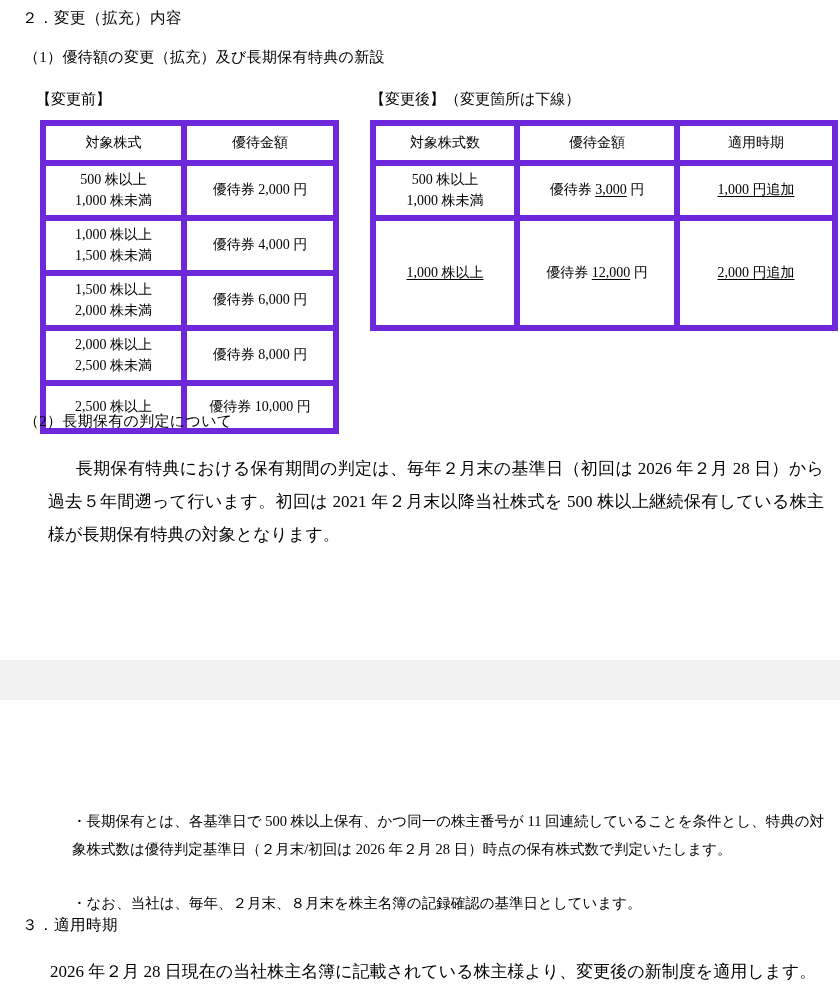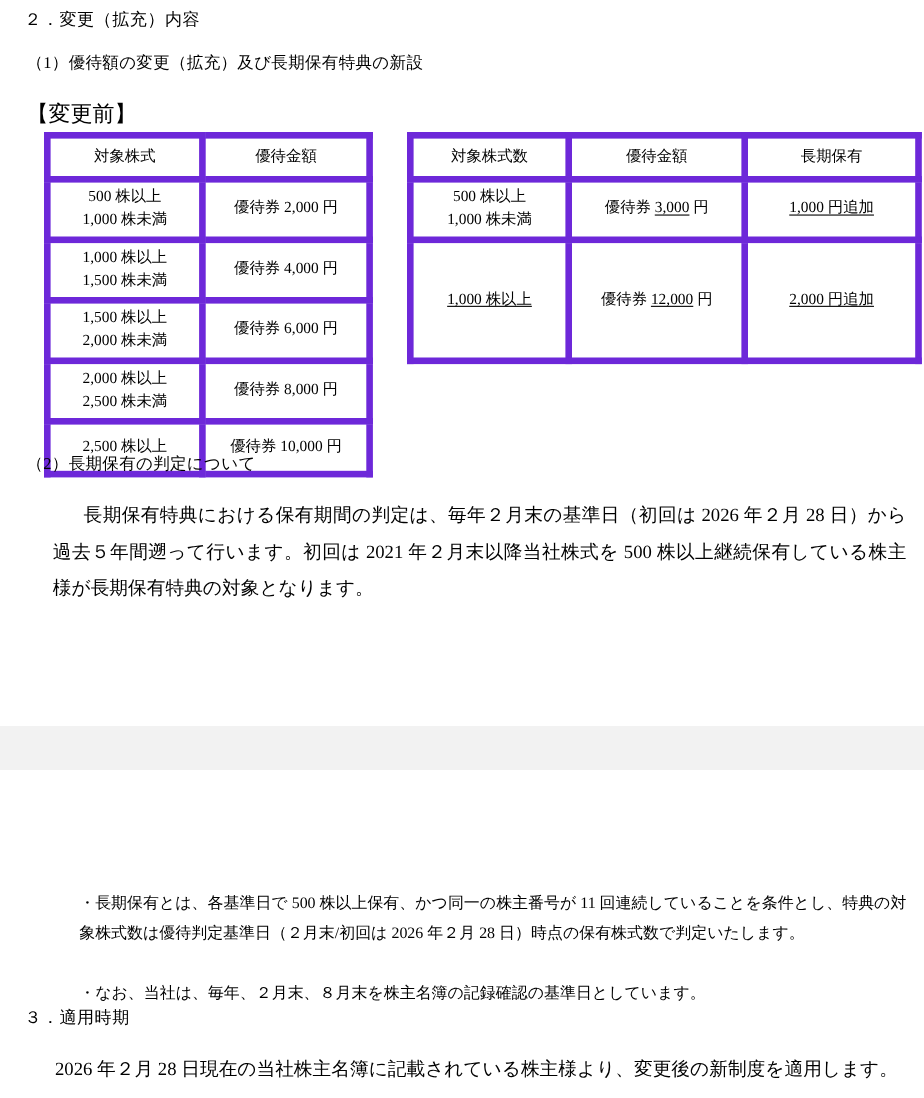--- a/index.html
+++ b/index.html
@@ -26,23 +26,23 @@
     font-size: 15.5px;
     letter-spacing: 0.5px;
   }
   .sub-heading {
     position: absolute;
     font-size: 15px;
     letter-spacing: 0.3px;
   }
   .label-before {
     position: absolute;
-    left: 24px;
+    left: 36px;
     top: 90px;
-    font-size: 20px;
+    font-size: 15px;
   }
   .label-after {
     position: absolute;
     left: 370px;
     top: 90px;
     font-size: 15px;
   }
   table.tbl {
     position: absolute;
     border-collapse: collapse;
@@ -107,20 +107,21 @@
 </head>
 <body>
 
 <div class="page">
 
   <div class="section-heading" style="left:22px; top:8px;">２．変更（拡充）内容</div>
 
   <div class="sub-heading" style="left:24px; top:48px;">（1）優待額の変更（拡充）及び長期保有特典の新設</div>
 
   <div class="label-before">【変更前】</div>
+  <div class="label-after">【変更後】（変更箇所は下線）</div>
 
   <table class="tbl" id="tbl-before">
     <colgroup>
         <col class="c1">
         <col class="c2">
       </colgroup>
     <tbody>
       <tr class="hdr">
         <td>対象株式</td>
         <td>優待金額</td>
@@ -151,21 +152,21 @@
   <table class="tbl" id="tbl-after">
     <colgroup>
         <col class="a1">
         <col class="a2">
         <col class="a3">
       </colgroup>
     <tbody>
       <tr class="hdr">
         <td>対象株式数</td>
         <td>優待金額</td>
-        <td>長期保有</td>
+        <td>適用時期</td>
       </tr>
       <tr class="r1">
         <td>
           <span>500 株以上</span><br>
           <span>1,000 株未満</span>
         </td>
         <td>
           <span>優待券</span>
           <span class="u">3,000</span>
           <span>円</span>

